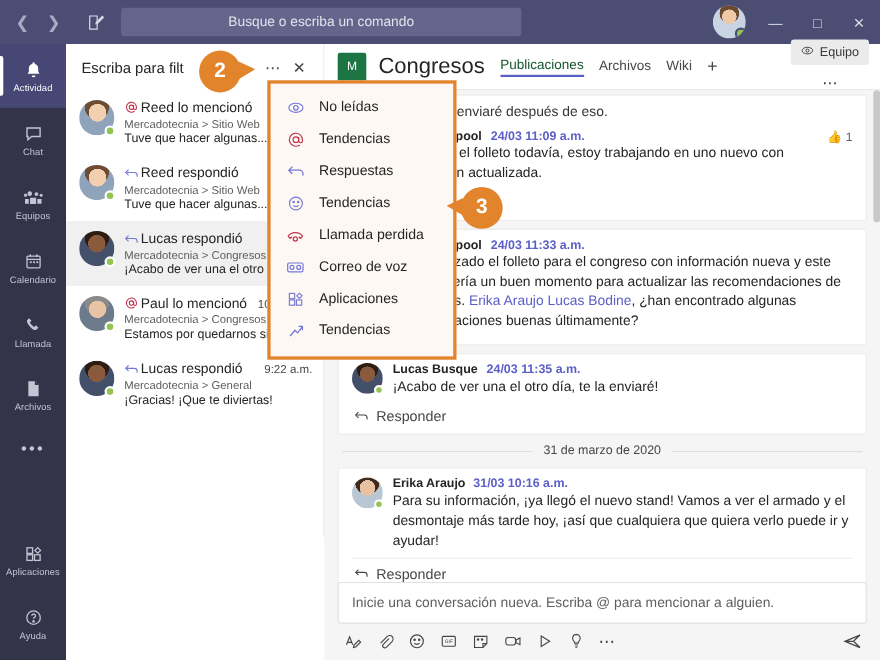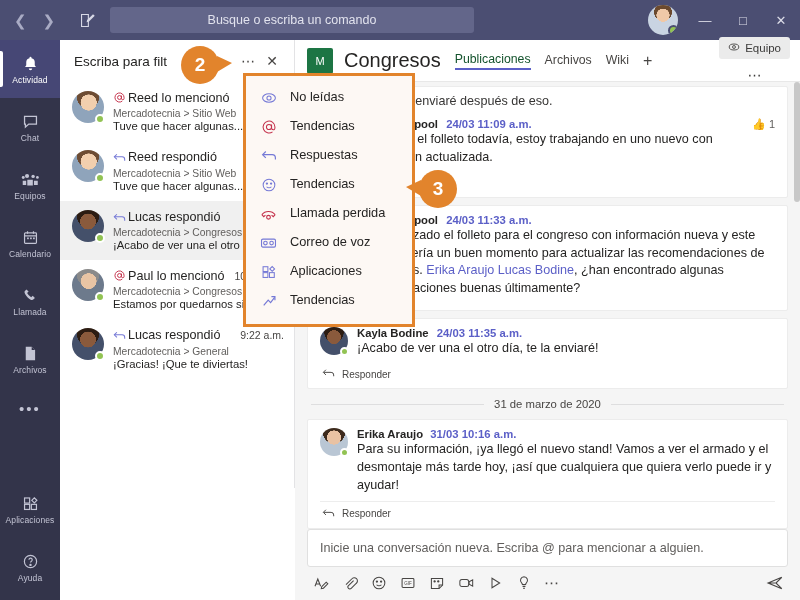--- a/index.html
+++ b/index.html
@@ -129,21 +129,21 @@
   .msg { display: flex; gap: 9px; margin-bottom: 6px; }
   .msg .pic { width: 28px; height: 28px; border-radius: 50%; flex: none; position: relative; }
   .msg .pic .dot { position:absolute; right:-1px; bottom:-1px; width:9px;height:9px;
                    background:#92c353; border:2px solid #fff; border-radius:50%; }
   .msg-body { flex: 1; min-width: 0; }
   .msg-meta { font-size: 11.3px; }
   .msg-author { font-weight: bold; color: #252423; }
   .msg-time { color: #5b5fc7; font-weight: bold; margin-left: 5px; }
   .msg-text { font-size: 12.6px; color: #252423; line-height: 1.42; margin-top: 1px; }
   .mention { color: #5b5fc7; }
-  .reply-row { display: flex; align-items: center; gap: 7px; font-size: 10px;
+  .reply-row { display: flex; align-items: center; gap: 7px; font-size: 13px;
                color: #484644; padding: 4px 0 2px 2px; cursor: pointer; }
   .reaction { float: right; font-size: 11px; color: #605e5c; }
   .date-sep { display: flex; align-items: center; gap: 10px; margin: 9px 4px; }
   .date-sep .ln { flex: 1; height: 1px; background: #dededf; }
   .date-sep .tx { font-size: 11.3px; color: #484644; }
 
   .composer {
     position: absolute; left: 12px; bottom: 8px; width: 481px;
   }
   .compose-box {
@@ -504,21 +504,21 @@
         </div>
       </div>
 
       <div class="msgcard" style="margin-top:7px;">
         <div class="msg">
           <div class="pic" style="background:radial-gradient(circle at 50% 36%,#8a5a3c 0 30%,transparent 31%),radial-gradient(circle at 50% 20%,#2c1c12 0 36%,transparent 37%),linear-gradient(#44506a 0 100%);">
             <div class="dot"></div>
           </div>
           <div class="msg-body">
             <div class="msg-meta">
-              <span class="msg-author">Kayla Bodine</span>
+              <span class="msg-author">Lucas Busque</span>
               <span class="msg-time">24/03 11:35 a.m.</span>
             </div>
             <div class="msg-text">¡Acabo de ver una el otro día, te la enviaré!</div>
           </div>
         </div>
         <div class="reply-row">
           <span>
             <svg width="13" height="10" viewBox="0 0 20 14" fill="none" stroke="#484644" stroke-width="1.5">
               <path d="M6 2L2 6l4 4"></path>
                 <path d="M2.6 6H14a4 4 0 014 4v2"></path>

